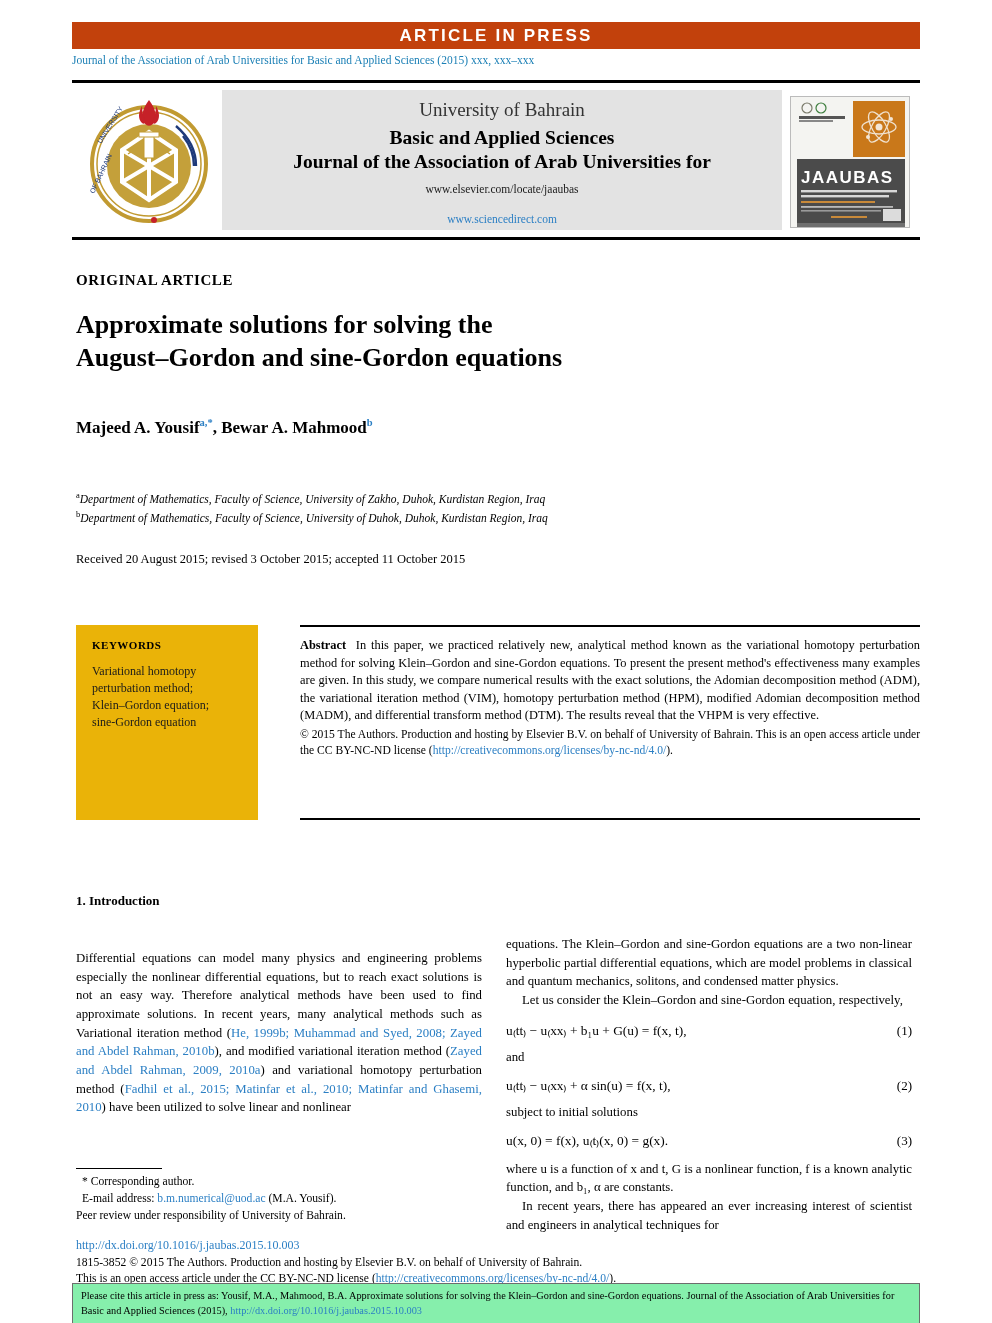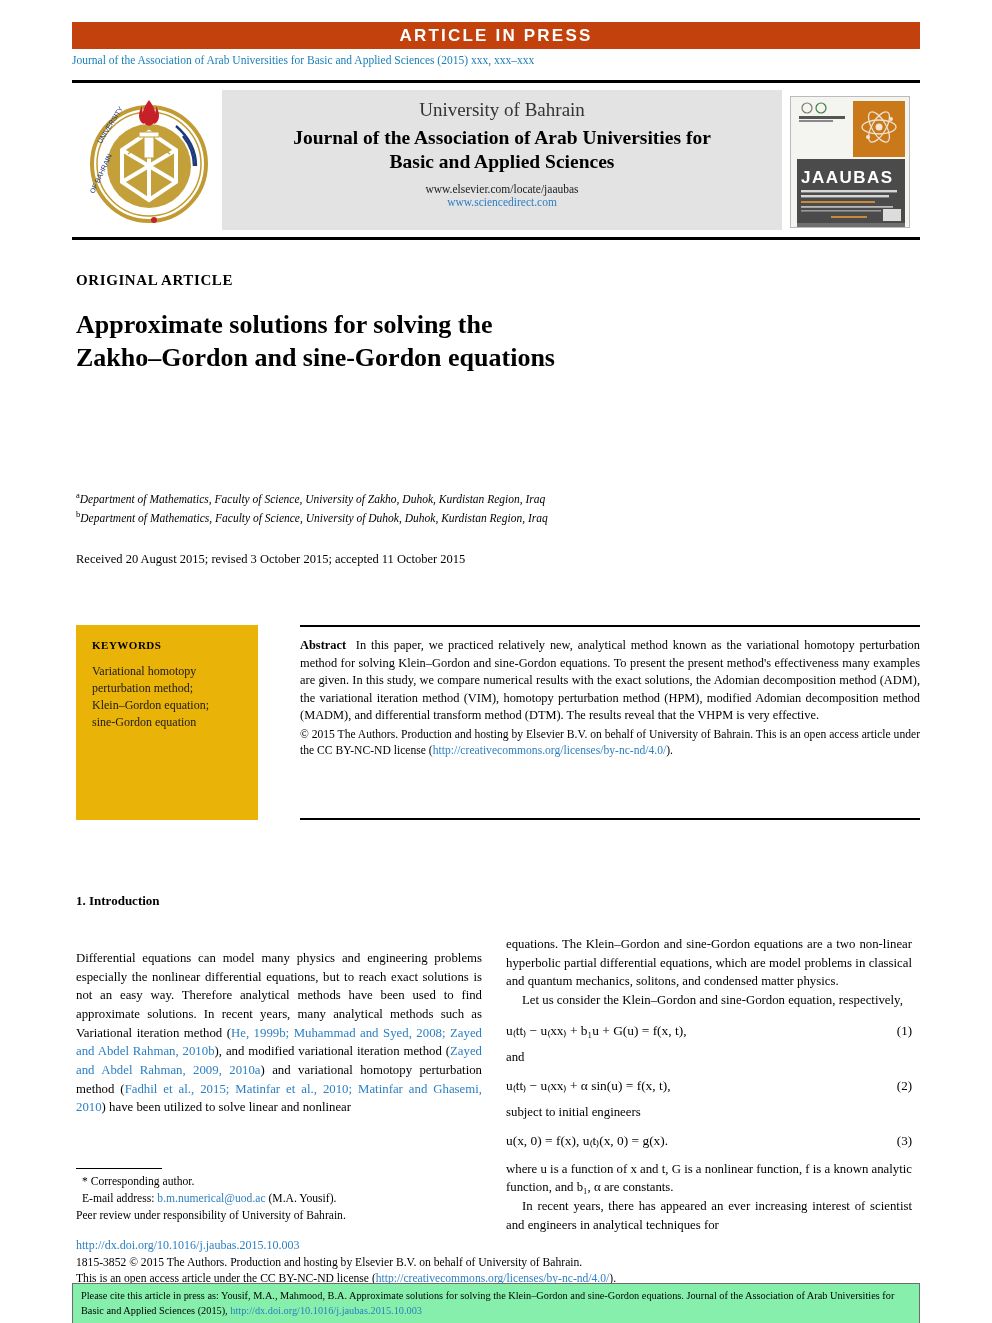--- a/index.html
+++ b/index.html
@@ -99,21 +99,21 @@
     color: #000;
   }
   .mh-url1 {
     font-size: 11.5px;
     margin-top: 9px;
     color: #1a1a1a;
   }
   .mh-url2 {
     font-size: 11.5px;
     color: #2b7fc4;
-    margin-top: 1px;
+    margin-top: 18px;
   }
 
   
   .logo-wrap {
     position: absolute;
     left: 12px; top: 12px;
     width: 130px; height: 140px;
   }
 
   
@@ -341,22 +341,22 @@
           <text x="17" y="52" transform="rotate(-58 17 52)">UNIVERSITY</text>
           <text x="10" y="102" transform="rotate(-65 10 102)">OF BAHRAIN</text>
         </g>
         <circle cx="70" cy="128" r="3" fill="#c62128"></circle>
       </svg>
     </div>
 
     <div class="mh-center">
       <div class="mh-univ">University of Bahrain</div>
       <div class="mh-jtitle">
+        <div>Basic and Applied Sciences</div>
         <div>Journal of the Association of Arab Universities for</div>
-        <div>Basic and Applied Sciences</div>
       </div>
       <div class="mh-url1">www.elsevier.com/locate/jaaubas</div>
       <div class="mh-url2">www.sciencedirect.com</div>
     </div>
 
     <div class="cover-thumb">
       <svg width="118" height="130" viewBox="0 0 118 130">
         <rect x="0" y="0" width="118" height="130" fill="#f4f4f1"></rect>
 
         <rect x="6" y="4" width="56" height="22" fill="#f4f4f1"></rect>
@@ -386,23 +386,26 @@
         <rect x="92" y="112" width="18" height="12" fill="#dcdcdc"></rect>
         <rect x="6" y="126" width="108" height="4" fill="#6f6f6f"></rect>
       </svg>
     </div>
   </div>
 
   <div class="orig-article">ORIGINAL ARTICLE</div>
 
   <h1 class="art-title" style="margin:0;">
     <span>Approximate solutions for solving the</span><br>
-    <span>Zakho–Gordon and sine-Gordon equations</span>
+    <span>August–Gordon and sine-Gordon equations</span>
   </h1>
 
+  <div class="authors">
+    <span>Majeed A. Yousif</span><sup>a,*</sup><span>, </span><span>Bewar A. Mahmood</span><sup>b</sup>
+  </div>
 
   <div class="aff">
     <div><sup>a</sup><span>Department of Mathematics, Faculty of Science, University of Zakho, Duhok, Kurdistan Region, Iraq</span></div>
     <div><sup>b</sup><span>Department of Mathematics, Faculty of Science, University of Duhok, Duhok, Kurdistan Region, Iraq</span></div>
   </div>
 
   <div class="recv">Received 20 August 2015; revised 3 October 2015; accepted 11 October 2015</div>
 
   <div class="abs-rule-top"></div>
   <div class="abs-rule-bot"></div>
@@ -441,21 +444,21 @@
       <span class="eqnum">(1)</span>
     </div>
 
     <div class="plainline">and</div>
 
     <div class="eqrow">
       <span class="eqbody">u₍tt₎ − u₍xx₎ + α sin(u) = f(x, t),</span>
       <span class="eqnum">(2)</span>
     </div>
 
-    <div class="plainline">subject to initial engineers</div>
+    <div class="plainline">subject to initial solutions</div>
 
     <div class="eqrow">
       <span class="eqbody">u(x, 0) = f(x),   u₍t₎(x, 0) = g(x).</span>
       <span class="eqnum">(3)</span>
     </div>
 
     <div class="bodytext" style="margin-top:6px;">
       <p>where u is a function of x and t, G is a nonlinear function, f is a known analytic function, and b₁, α are constants.</p>
       <p class="indent">In recent years, there has appeared an ever increasing interest of scientist and engineers in analytical techniques for</p>
     </div>

